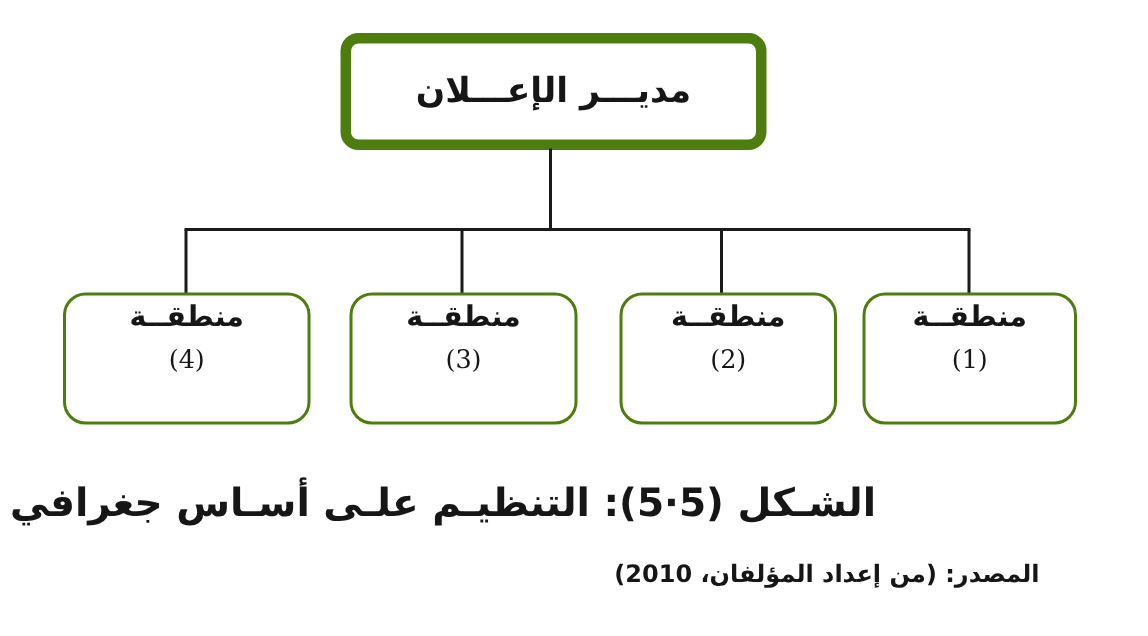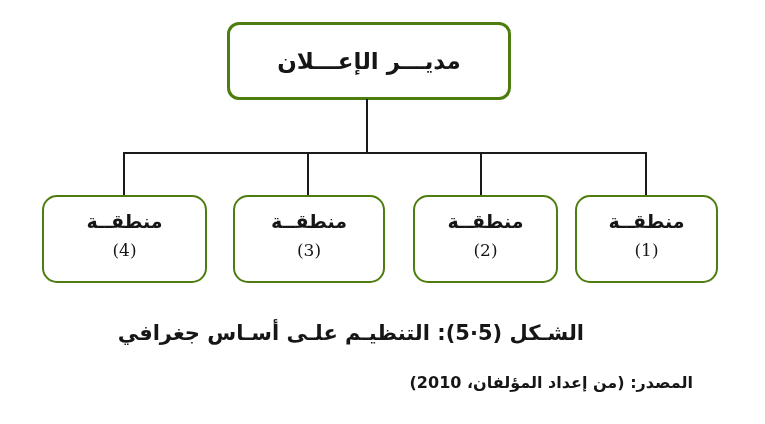--- a/index.html
+++ b/index.html
@@ -13,21 +13,21 @@
     height: 424px;
     background: #ffffff;
     overflow: hidden;
     font-family: "DejaVu Sans", sans-serif;
     color: #161616;
   }
 
   
   .node {
     position: absolute;
-    border: 3px solid #4d7c0f;
+    border: 7px solid #4d7c0f;
     border-radius: 12px;
     background: #ffffff;
     box-sizing: border-box;
     display: flex;
     flex-direction: column;
     align-items: center;
     justify-content: center;
   }
   .root-node {
     left: 227px;
@@ -40,21 +40,21 @@
     font-weight: 700;
     direction: rtl;
     letter-spacing: 0.5px;
   }
   .region-node {
     top: 195px;
     height: 88px;
     border-width: 2.5px;
     border-radius: 15px;
     justify-content: flex-start;
-    padding-top: 11px;
+    padding-top: 1px;
   }
   .pos-r1 { left: 575px; width: 143px; }
   .pos-r2 { left: 413px; width: 145px; }
   .pos-r3 { left: 233px; width: 152px; }
   .pos-r4 { left: 42px;  width: 165px; }
   .region-label {
     font-size: 19px;
     font-weight: 700;
     direction: rtl;
     line-height: 26px;
@@ -78,21 +78,21 @@
   .drop-r2  { left: 480px; }
   .drop-r3  { left: 307px; }
   .drop-r4  { left: 123px; }
 
   
   .figure-caption {
     position: absolute;
     top: 321px;
     right: 181px;
     direction: rtl;
-    font-size: 21px;
+    font-size: 26px;
     font-weight: 700;
     white-space: nowrap;
   }
   .figure-source {
     position: absolute;
     top: 373px;
     right: 72px;
     direction: rtl;
     font-size: 16px;
     font-weight: 700;

